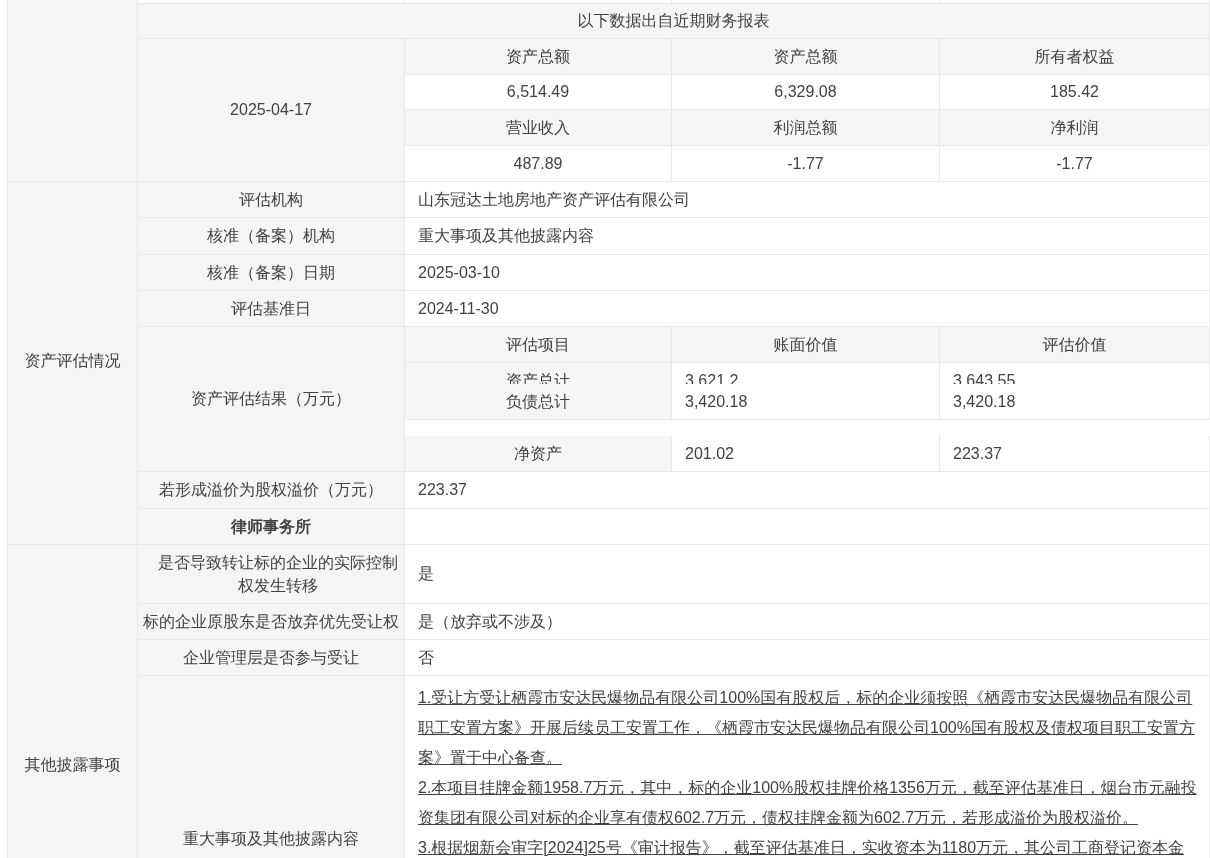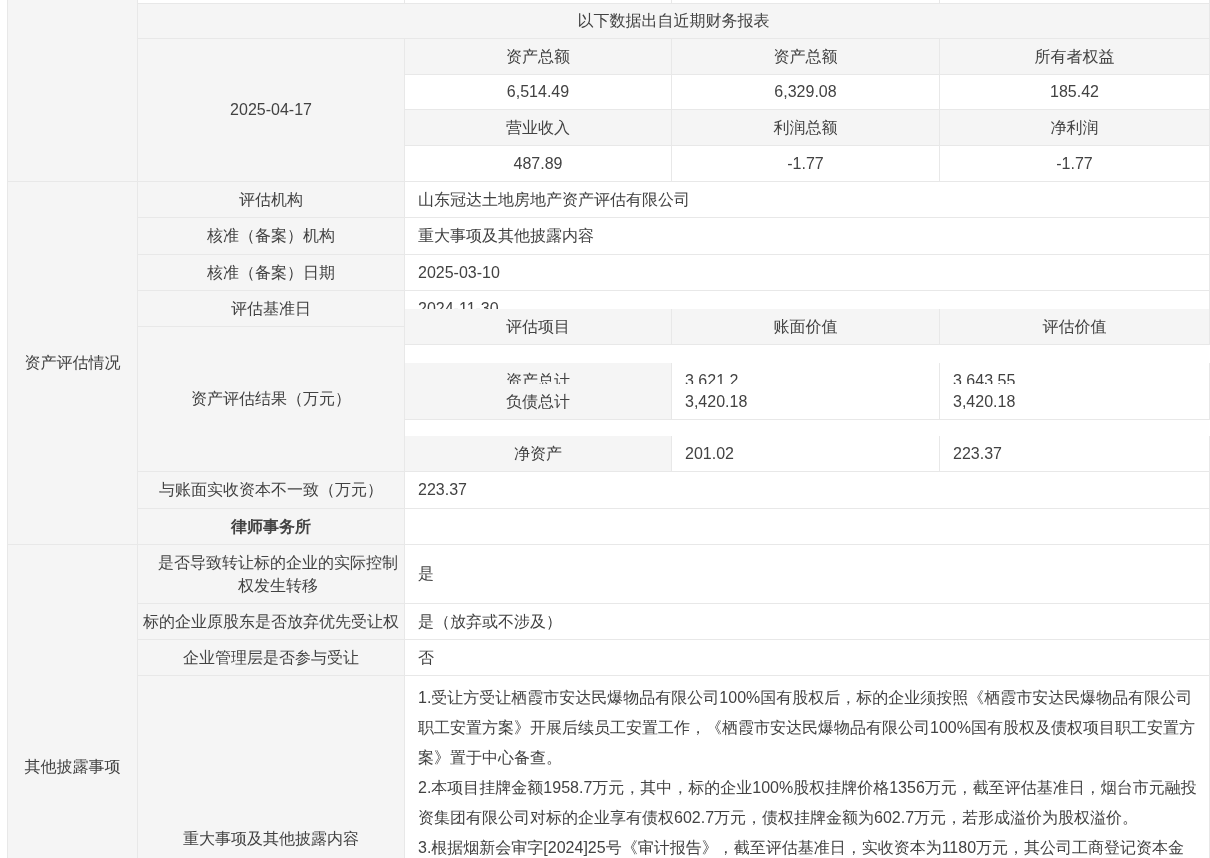--- a/index.html
+++ b/index.html
@@ -12,21 +12,21 @@
   .page{position:relative;width:1210px;height:858px;overflow:hidden;background:#ffffff;}
   .cell{
     position:absolute;box-sizing:border-box;background:#ffffff;
     border-right:1px solid var(--bd);border-bottom:1px solid var(--bd);
     display:flex;align-items:center;
     font-size:16px;color:var(--tx);line-height:1.45;
   }
   .g{background:var(--gy);}
   .c{justify-content:center;text-align:center;}
   .l{padding-left:13px;padding-right:8px;}
-  .lb{border-left:1px solid var(--bd);}
+  .lb{border-left:1px solid var(--bd);font-family:Liberation Mono, monospace;}
   .pad2{padding-left:14px;}
   
   .x1{left:7px;width:131px;}
   .x2{left:138px;width:267px;}
   .x3{left:405px;width:267px;}
   .x4{left:672px;width:268px;}
   .x5{left:940px;width:270px;}
   .xv{left:405px;width:805px;}
   .xn{left:138px;width:1072px;}
   
@@ -34,37 +34,37 @@
   .yn{top:4px;height:35px;}
   .yf1{top:39px;height:36px;}
   .yf2{top:75px;height:35px;}
   .yf3{top:110px;height:36px;}
   .yf4{top:146px;height:36px;}
   .yd{top:39px;height:143px;}
   .ye1{top:182px;height:36px;}
   .ye2{top:218px;height:37px;}
   .ye3{top:255px;height:36px;}
   .ye4{top:291px;height:36px;}
-  .yt0{top:309px;height:36px;}
+  .yt0{top:327px;height:36px;}
   .yt1{top:363px;height:37px;}
   .yt2{top:384px;height:36px;}
   .yt3{top:436px;height:36px;}
   .yb6{top:327px;height:145px;}
   .ye5{top:472px;height:37px;}
   .ye6{top:509px;height:36px;font-weight:bold;}
   .yo1{top:545px;height:59px;}
   .yo2{top:604px;height:36px;}
   .yo3{top:640px;height:36px;}
   .yo4{top:676px;height:326px;}
   .ya1{top:0;height:182px;}
   .ya2{top:182px;height:363px;}
   .ya3{top:545px;height:445px;}
   
   .para{display:block;padding:7px 10px 0 13px;}
-  .para-line{line-height:30px;}
+  .para-line{line-height:30px;text-decoration:underline;}
 </style>
 </head>
 <body>
 
 <div class="page">
 
   <div class="cell ys x2"></div>
   <div class="cell ys x3"></div>
   <div class="cell ys x4"></div>
   <div class="cell ys x5"></div>
@@ -187,21 +187,21 @@
     <span>净资产</span>
   </div>
   <div class="cell x4 yt3 l">
     <span>201.02</span>
   </div>
   <div class="cell x5 yt3 l">
     <span>223.37</span>
   </div>
 
   <div class="cell x2 ye5 g c">
-    <span>与账面实收资本不一致（万元）</span>
+    <span>若形成溢价为股权溢价（万元）</span>
   </div>
   <div class="cell xv ye5 l">
     <span>223.37</span>
   </div>
   <div class="cell x2 ye6 g c">
     <span>律师事务所</span>
   </div>
   <div class="cell xv ye6 l">
     <span></span>
   </div>

